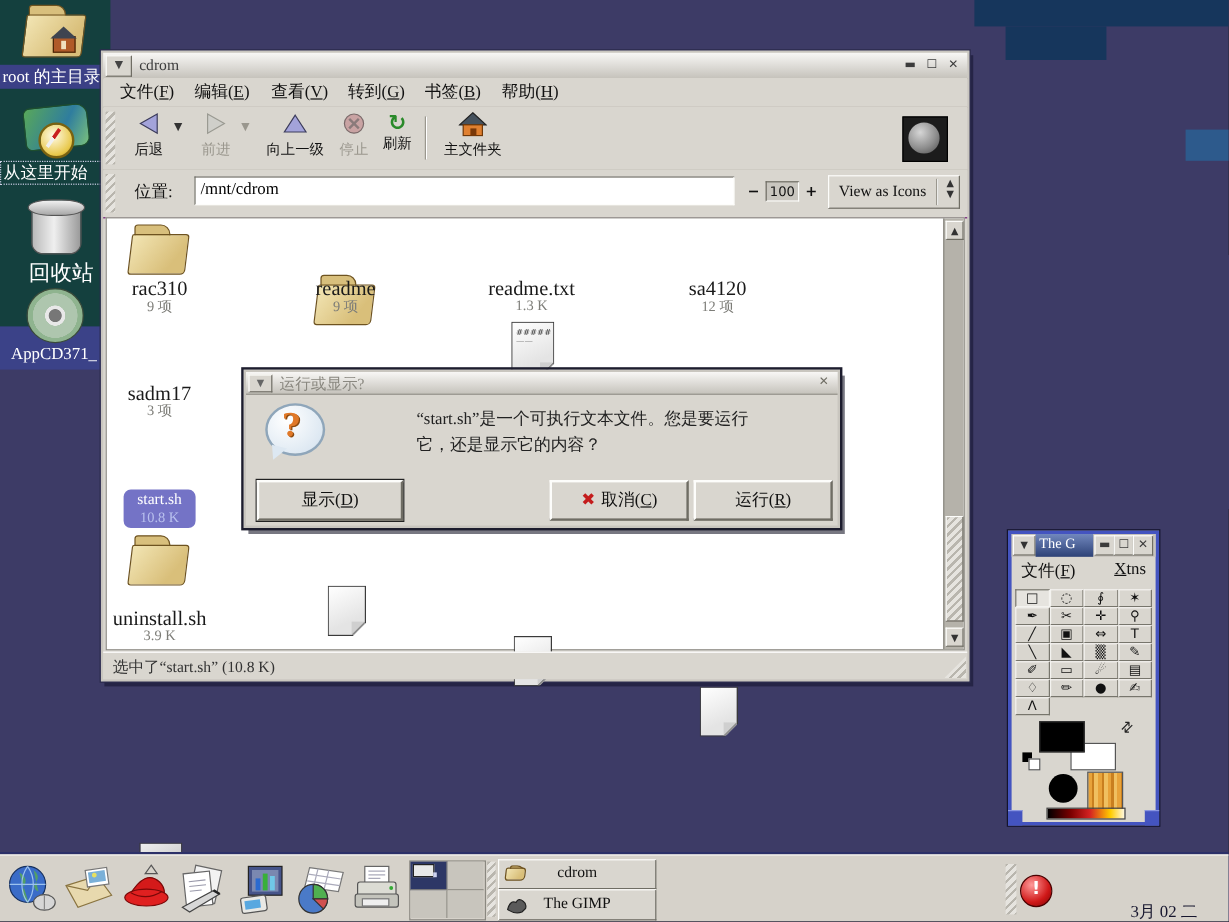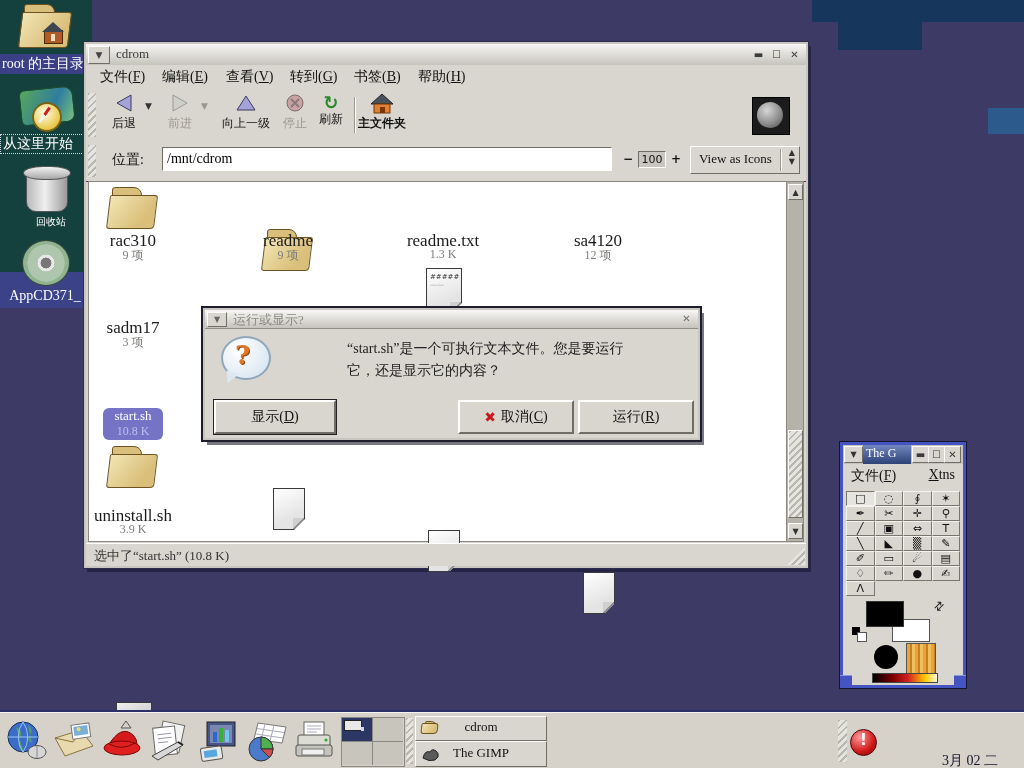--- a/index.html
+++ b/index.html
@@ -62,21 +62,21 @@
       <div class="abs" style="left:9px;top:12px;width:4px;height:7px;background:#f0e0c0;"></div>
     </div>
     <div style="margin-top:6px;width:88px;overflow:hidden;white-space:nowrap;background:#3b4086;color:#fff;font-size:14px;padding:1px 2px;">root 的主目录</div>
   </div>
 
   <div class="abs" style="left:0;top:166px;width:92px;">
     <div class="abs" style="position:relative;width:46px;height:46px;margin:0 auto;">
       <div class="abs" style="left:3px;top:6px;width:40px;height:38px;background:linear-gradient(90deg,#b9b9b9,#efefef 45%,#9a9a9a);border:1px solid #555;border-radius:4px 4px 10px 10px;"></div>
       <div class="abs" style="left:0;top:0;width:46px;height:12px;background:linear-gradient(#f2f2f2,#a8a8a8);border:1px solid #555;border-radius:50%/60%;"></div>
     </div>
-    <div style="margin-top:3px;width:102px;text-align:center;color:#fff;font-size:10px;">回收站</div>
+    <div style="margin-top:3px;width:102px;text-align:center;color:#fff;font-size:18px;">回收站</div>
   </div>
 
   <div class="abs" style="left:0;top:240px;width:92px;">
     <div class="abs" style="position:relative;width:46px;height:44px;margin:0 auto;border-radius:50%;
          background:radial-gradient(circle,#777 16%,#e8e8e8 18% 26%,#aec6ae 27% 58%,#8fb48f 59% 80%,#6f8f77 81%);border:1px solid #3a4a3a;"></div>
     <div style="margin-top:2px;width:90px;text-align:center;color:#fff;font-size:14px;overflow:hidden;white-space:nowrap;">AppCD371_</div>
   </div>
 
   <div class="abs winframe" style="left:84px;top:42px;width:720px;height:522px;">
 
@@ -124,21 +124,21 @@
             <circle cx="10" cy="10" r="8" fill="#c9a3a3" stroke="#7a6a6a"></circle>
             <path d="M6 6l8 8M14 6l-8 8" stroke="#8a7a7a" stroke-width="2"></path>
           </svg>
         <div style="font-size:12px;margin-top:-2px;color:#9a978e;">停止</div>
       </div>
       <div class="abs" style="left:228px;top:4px;width:34px;height:46px;text-align:center;">
         <div class="sans" style="font-size:18px;line-height:20px;color:#2a8a2a;font-weight:bold;">↻</div>
         <div style="font-size:12px;margin-top:-2px;">刷新</div>
       </div>
       <div class="abs" style="left:268px;top:8px;width:1px;height:36px;background:#9a978e;border-right:1px solid #fff;"></div>
-      <div class="abs" style="left:268px;top:4px;width:56px;height:46px;text-align:center;font-weight:bold;">
+      <div class="abs" style="left:280px;top:4px;width:56px;height:46px;text-align:center;">
         <svg width="24" height="21">
             <polygon points="12,1 23,11 1,11" fill="#46525e" stroke="#222"></polygon>
             <rect x="4" y="11" width="16" height="9" fill="#e08030" stroke="#703808"></rect>
             <rect x="10" y="14" width="5" height="6" fill="#7a3808"></rect>
           </svg>
         <div style="font-size:12px;margin-top:-3px;">主文件夹</div>
       </div>
       <div class="abs" style="right:16px;top:8px;width:36px;height:36px;background:#1c1c1c;border:1px solid #000;">
         <div style="position:absolute;left:4px;top:4px;width:26px;height:26px;border-radius:50%;background:radial-gradient(circle at 38% 32%,#d6d6d6,#8f8f8f 55%,#4a4a4a);"></div>
       </div>

